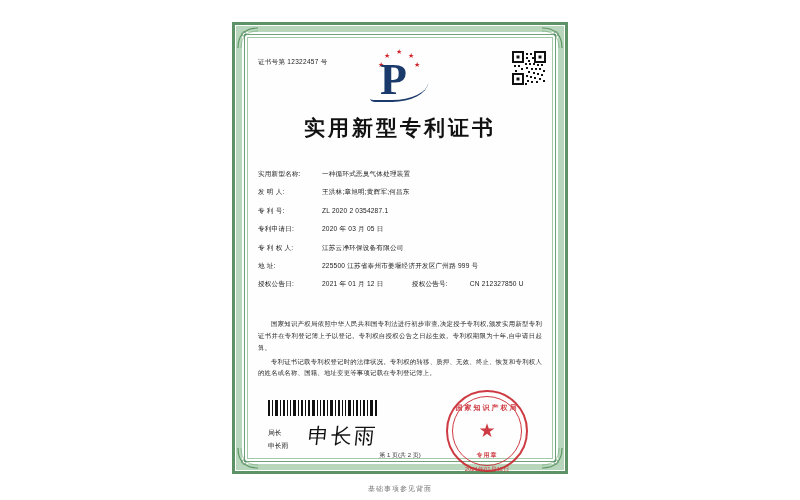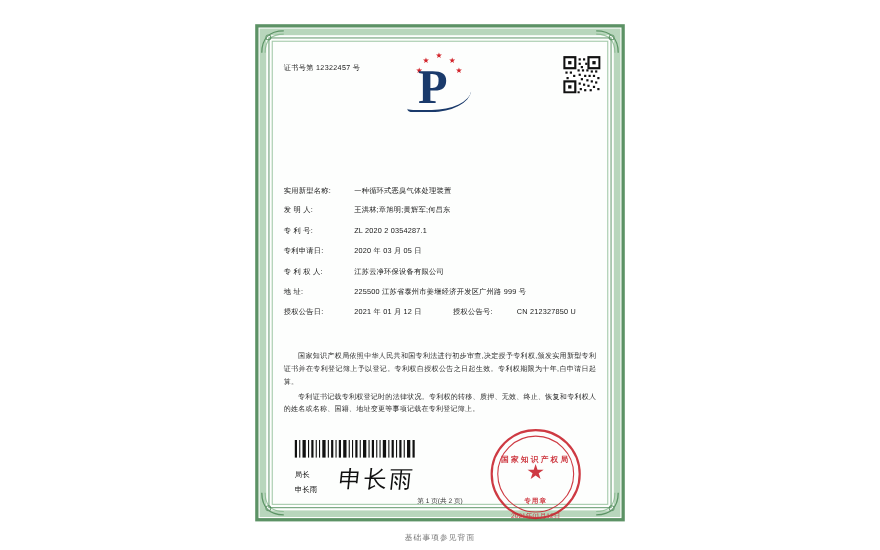--- a/index.html
+++ b/index.html
@@ -225,21 +225,20 @@
     line-height: 19px;
   }
   .seal-text-top, .seal-text-bottom {
     position: absolute;
     left: 0; right: 0;
     text-align: center;
     color: #c8202a;
     font-family: "Liberation Serif", serif;
     font-weight: bold;
     letter-spacing: 2px;
-    margin-top: 10px;
   }
   .seal-text-top { top: 11px; font-size: 7px; }
   .seal-text-bottom { bottom: 10px; font-size: 6px; letter-spacing: 1px; }
   .seal-date {
     position: absolute;
     left: 0; right: 0;
     bottom: -4px;
     text-align: center;
     font-size: 6px;
     color: #c8202a;
@@ -379,20 +378,21 @@
         <span class="star" style="left:32px;  top:4px;">★</span>
         <span class="star" style="left:44px;  top:0px;">★</span>
         <span class="star" style="left:56px;  top:4px;">★</span>
         <span class="star" style="left:26px;  top:13px;">★</span>
         <span class="star" style="left:62px;  top:13px;">★</span>
         <div class="emblem-swoosh"></div>
         <div class="emblem-p">P</div>
       </div>
     </div>
 
+    <div class="title">实用新型专利证书</div>
 
     <div class="fields">
       <div class="frow">
         <span class="flabel">实用新型名称:</span>
         <span class="fvalue">一种循环式恶臭气体处理装置</span>
       </div>
       <div class="frow">
         <span class="flabel">发 明 人:</span>
         <span class="fvalue">王洪林;章旭明;黄辉军;何昌东</span>
       </div>

